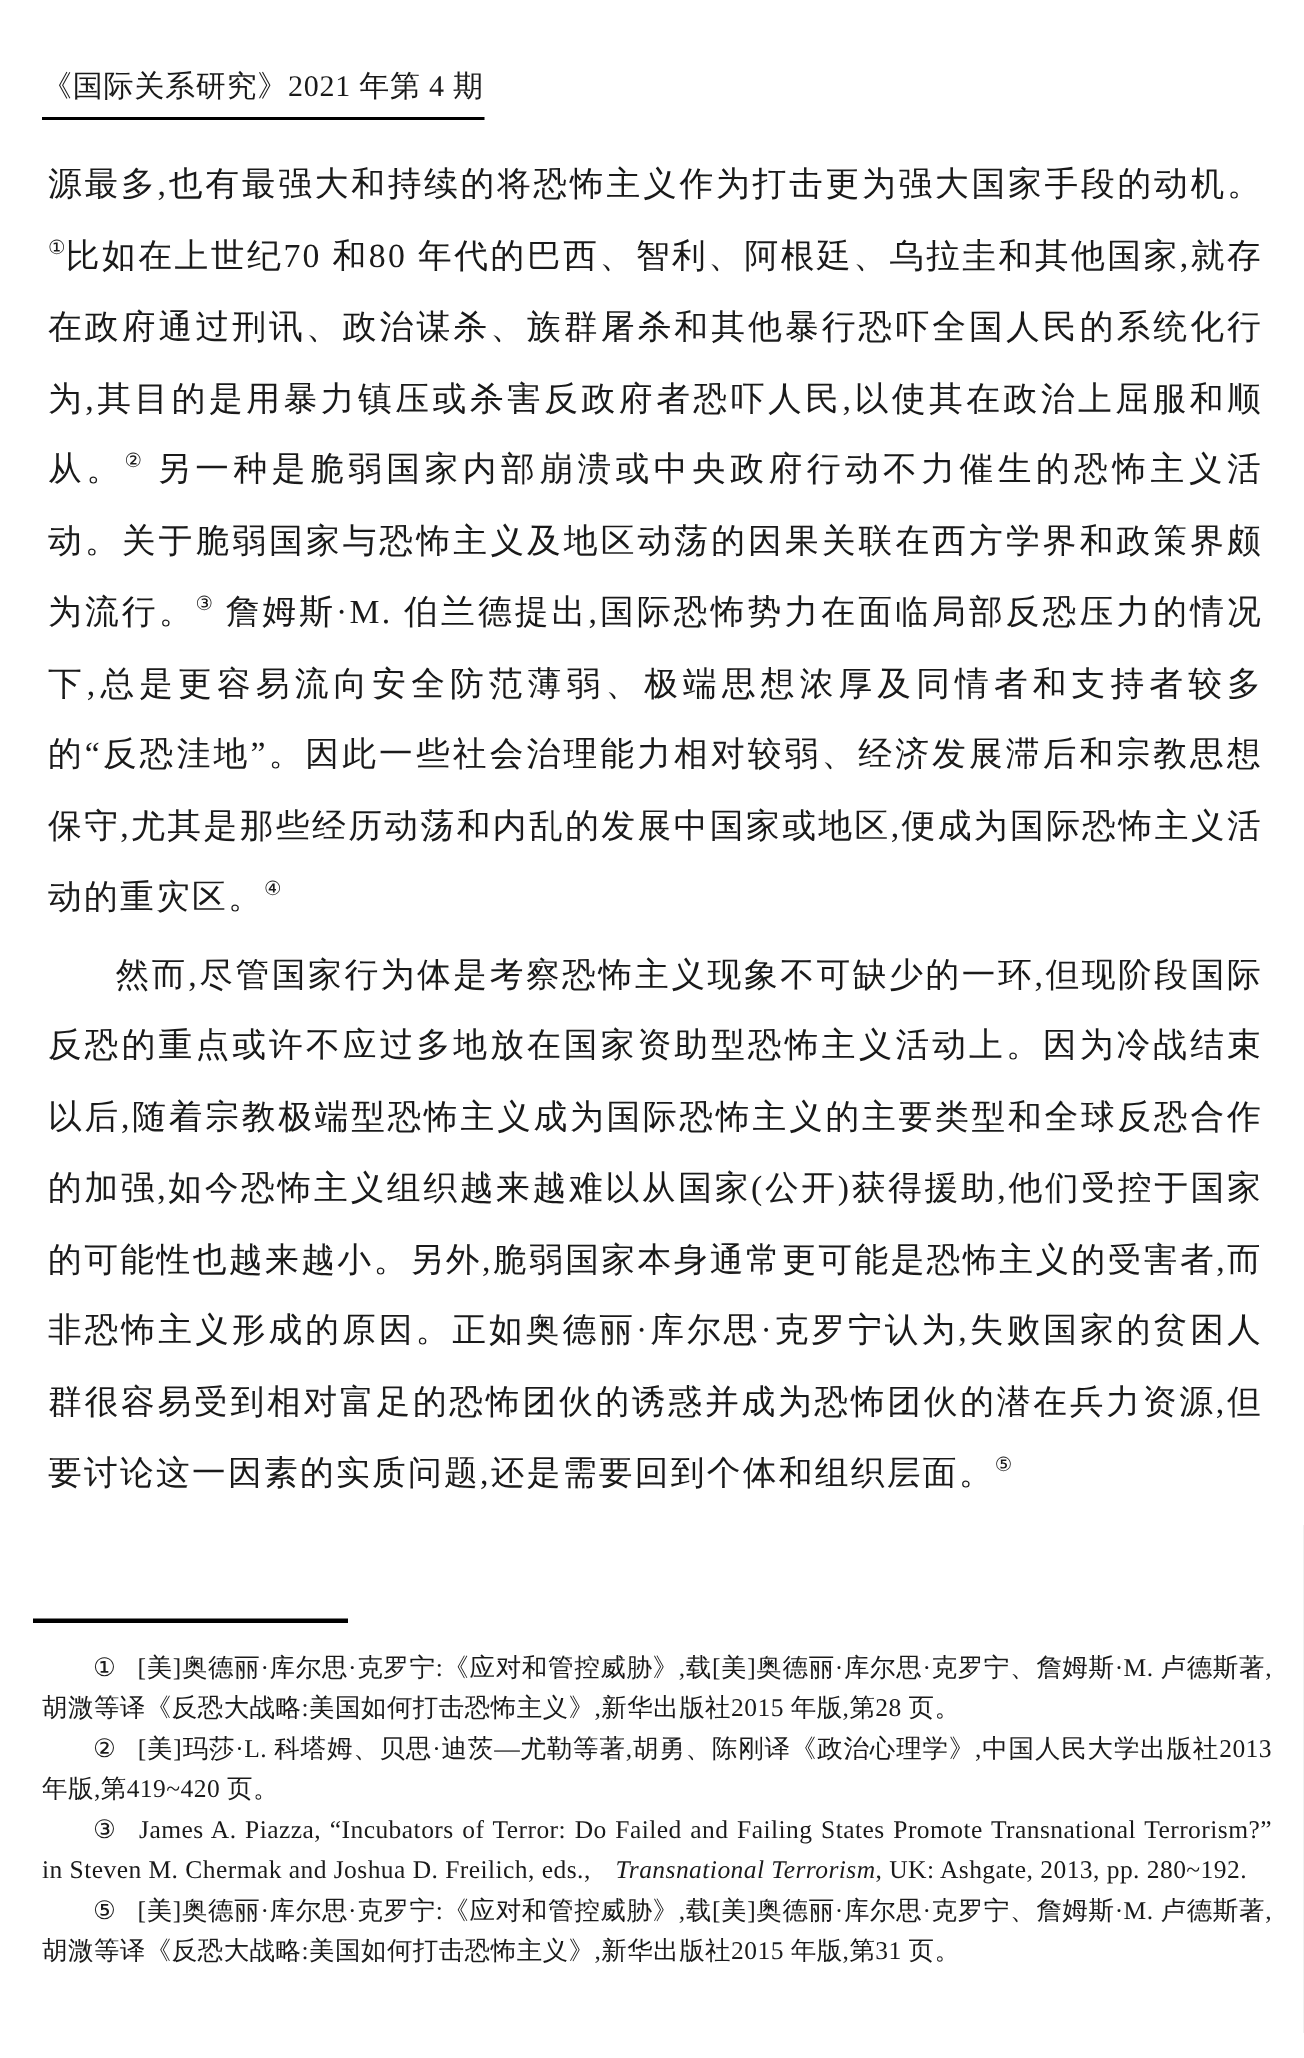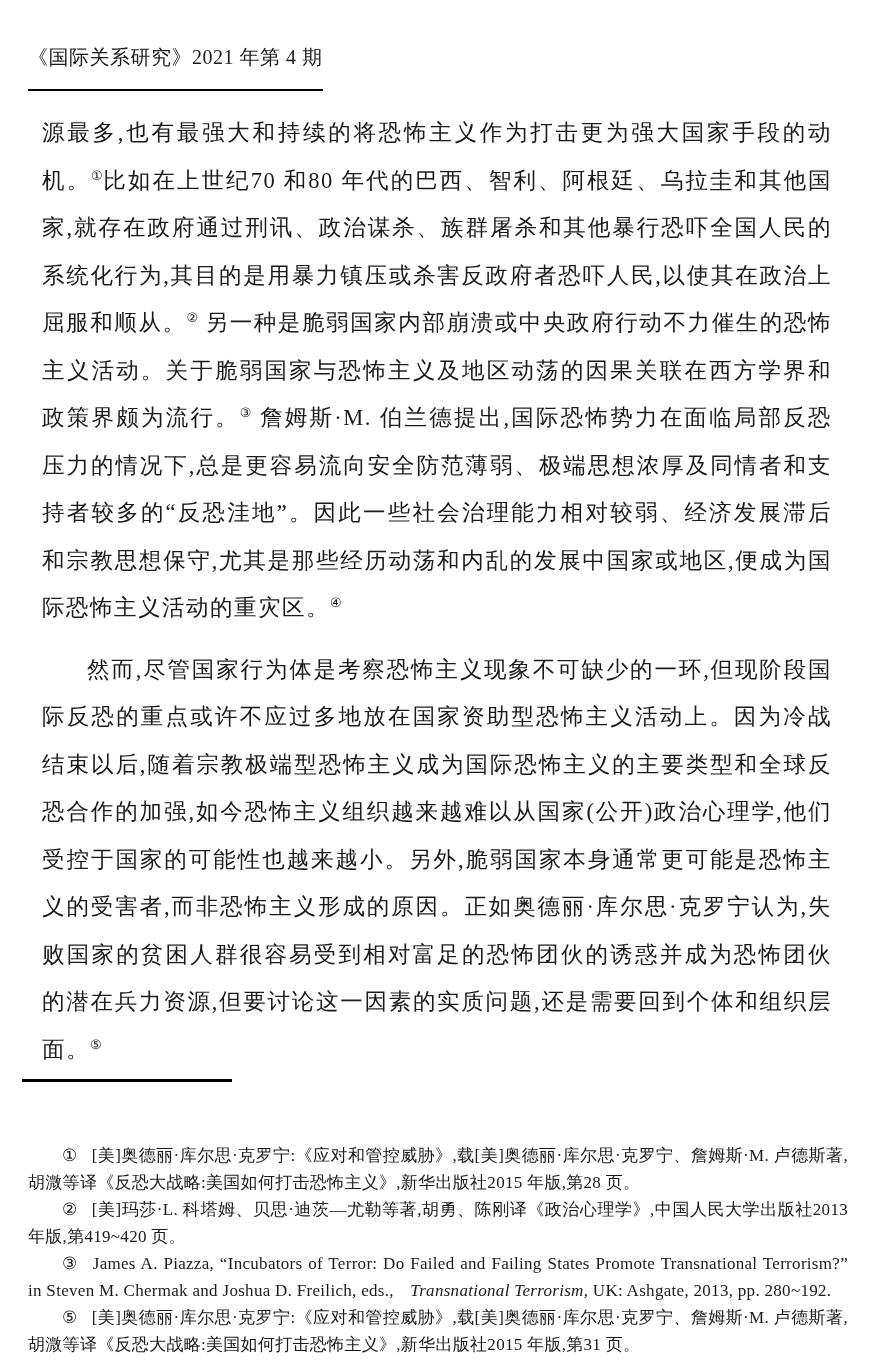--- a/index.html
+++ b/index.html
@@ -15,53 +15,53 @@
   }
   .header {
     position: absolute;
     top: 44px;
     left: 28px;
   }
   .header .journal-title {
     display: inline-block;
     font-size: 20px;
     letter-spacing: 0.5px;
-    padding-bottom: 18px;
+    padding-bottom: 7px;
     border-bottom: 2.5px solid #000000;
   }
   .body-text {
     position: absolute;
     top: 95px;
     left: 28px;
     width: 818px;
     font-size: 22.5px;
     line-height: 47.5px;
     letter-spacing: 1.5px;
     text-align: justify;
     text-justify: inter-character;
   }
-  .para { margin: 14px; }
+  .para { margin: 4px; }
   .para.indent { text-indent: 2em; }
   sup.fnref {
     font-size: 13px;
     line-height: 0;
     letter-spacing: 0;
     vertical-align: super;
   }
   .fn-divider {
     position: absolute;
     top: 1079px;
     left: 22px;
     width: 210px;
     height: 3px;
     background: #000000;
   }
   .footnotes {
     position: absolute;
-    top: 1142px;
+    top: 1098px;
     left: 28px;
     width: 820px;
     font-size: 17px;
     line-height: 27px;
     letter-spacing: 0.3px;
     text-align: justify;
     text-justify: inter-character;
   }
   .footnote { margin: 0; text-indent: 2em; }
   .fn-marker { margin-right: 14px; }
@@ -71,21 +71,21 @@
 <body>
 
 <div class="page">
 
   <div class="header">
     <span class="journal-title">《国际关系研究》2021 年第 4 期</span>
   </div>
 
   <div class="body-text">
       <p class="para"><span>源最多,也有最强大和持续的将恐怖主义作为打击更为强大国家手段的动机。</span><sup class="fnref">①</sup><span>比如在上世纪70 和80 年代的巴西、智利、阿根廷、乌拉圭和其他国家,就存在政府通过刑讯、政治谋杀、族群屠杀和其他暴行恐吓全国人民的系统化行为,其目的是用暴力镇压或杀害反政府者恐吓人民,以使其在政治上屈服和顺从。</span><sup class="fnref">②</sup><span> 另一种是脆弱国家内部崩溃或中央政府行动不力催生的恐怖主义活动。关于脆弱国家与恐怖主义及地区动荡的因果关联在西方学界和政策界颇为流行。</span><sup class="fnref">③</sup><span> 詹姆斯·M. 伯兰德提出,国际恐怖势力在面临局部反恐压力的情况下,总是更容易流向安全防范薄弱、极端思想浓厚及同情者和支持者较多的“反恐洼地”。因此一些社会治理能力相对较弱、经济发展滞后和宗教思想保守,尤其是那些经历动荡和内乱的发展中国家或地区,便成为国际恐怖主义活动的重灾区。</span><sup class="fnref">④</sup></p>
-      <p class="para indent"><span>然而,尽管国家行为体是考察恐怖主义现象不可缺少的一环,但现阶段国际反恐的重点或许不应过多地放在国家资助型恐怖主义活动上。因为冷战结束以后,随着宗教极端型恐怖主义成为国际恐怖主义的主要类型和全球反恐合作的加强,如今恐怖主义组织越来越难以从国家(公开)政治心理学,他们受控于国家的可能性也越来越小。另外,脆弱国家本身通常更可能是恐怖主义的受害者,而非恐怖主义形成的原因。正如奥德丽·库尔思·克罗宁认为,失败国家的贫困人群很容易受到相对富足的恐怖团伙的诱惑并成为恐怖团伙的潜在兵力资源,但要讨论这一因素的实质问题,还是需要回到个体和组织层面。</span><sup class="fnref">⑤</sup></p>
+      <p class="para indent"><span>然而,尽管国家行为体是考察恐怖主义现象不可缺少的一环,但现阶段国际反恐的重点或许不应过多地放在国家资助型恐怖主义活动上。因为冷战结束以后,随着宗教极端型恐怖主义成为国际恐怖主义的主要类型和全球反恐合作的加强,如今恐怖主义组织越来越难以从国家(公开)获得援助,他们受控于国家的可能性也越来越小。另外,脆弱国家本身通常更可能是恐怖主义的受害者,而非恐怖主义形成的原因。正如奥德丽·库尔思·克罗宁认为,失败国家的贫困人群很容易受到相对富足的恐怖团伙的诱惑并成为恐怖团伙的潜在兵力资源,但要讨论这一因素的实质问题,还是需要回到个体和组织层面。</span><sup class="fnref">⑤</sup></p>
     </div>
 
   <div class="fn-divider"></div>
 
   <div class="footnotes">
       <p class="footnote"><span class="fn-marker">①</span><span>[美]奥德丽·库尔思·克罗宁:《应对和管控威胁》,载[美]奥德丽·库尔思·克罗宁、詹姆斯·M. 卢德斯著,胡溦等译《反恐大战略:美国如何打击恐怖主义》,新华出版社2015 年版,第28 页。</span></p>
       <p class="footnote"><span class="fn-marker">②</span><span>[美]玛莎·L. 科塔姆、贝思·迪茨—尤勒等著,胡勇、陈刚译《政治心理学》,中国人民大学出版社2013 年版,第419~420 页。</span></p>
       <p class="footnote"><span class="fn-marker">③</span><span>James A. Piazza, “Incubators of Terror: Do Failed and Failing States Promote Transnational Terrorism?” in Steven M. Chermak and Joshua D. Freilich, eds., </span><span class="italic">Transnational Terrorism</span><span>, UK: Ashgate, 2013, pp. 280~192.</span></p>
       <p class="footnote"><span class="fn-marker">⑤</span><span>[美]奥德丽·库尔思·克罗宁:《应对和管控威胁》,载[美]奥德丽·库尔思·克罗宁、詹姆斯·M. 卢德斯著,胡溦等译《反恐大战略:美国如何打击恐怖主义》,新华出版社2015 年版,第31 页。</span></p>
     </div>

